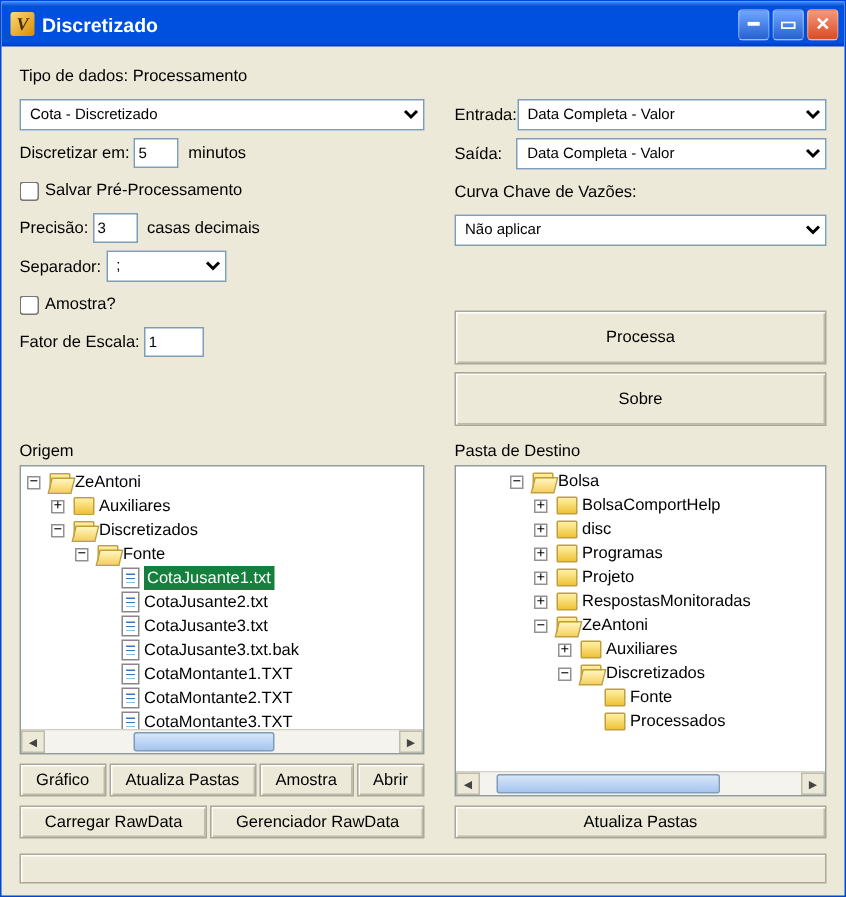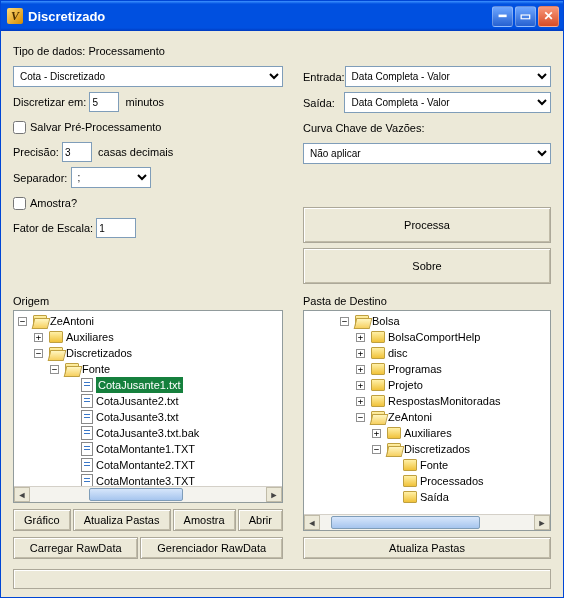--- a/index.html
+++ b/index.html
@@ -456,27 +456,20 @@
                               <span>Fonte</span>
                             </div>
                           </li>
                         <li>
                             <div class="node">
                               <span class="noexp"></span>
                               <span class="icon-folder-closed"></span>
                               <span>Processados</span>
                             </div>
                           </li>
-                        <li>
-                            <div class="node">
-                              <span class="noexp"></span>
-                              <span class="icon-folder-closed"></span>
-                              <span>Saída</span>
-                            </div>
-                          </li>
                       </ul>
                     </li>
                   </ul>
                 </li>
               </ul>
             </li>
           </ul>
         </div>
         <div class="hscroll">
           <div class="arrow">◄</div>

